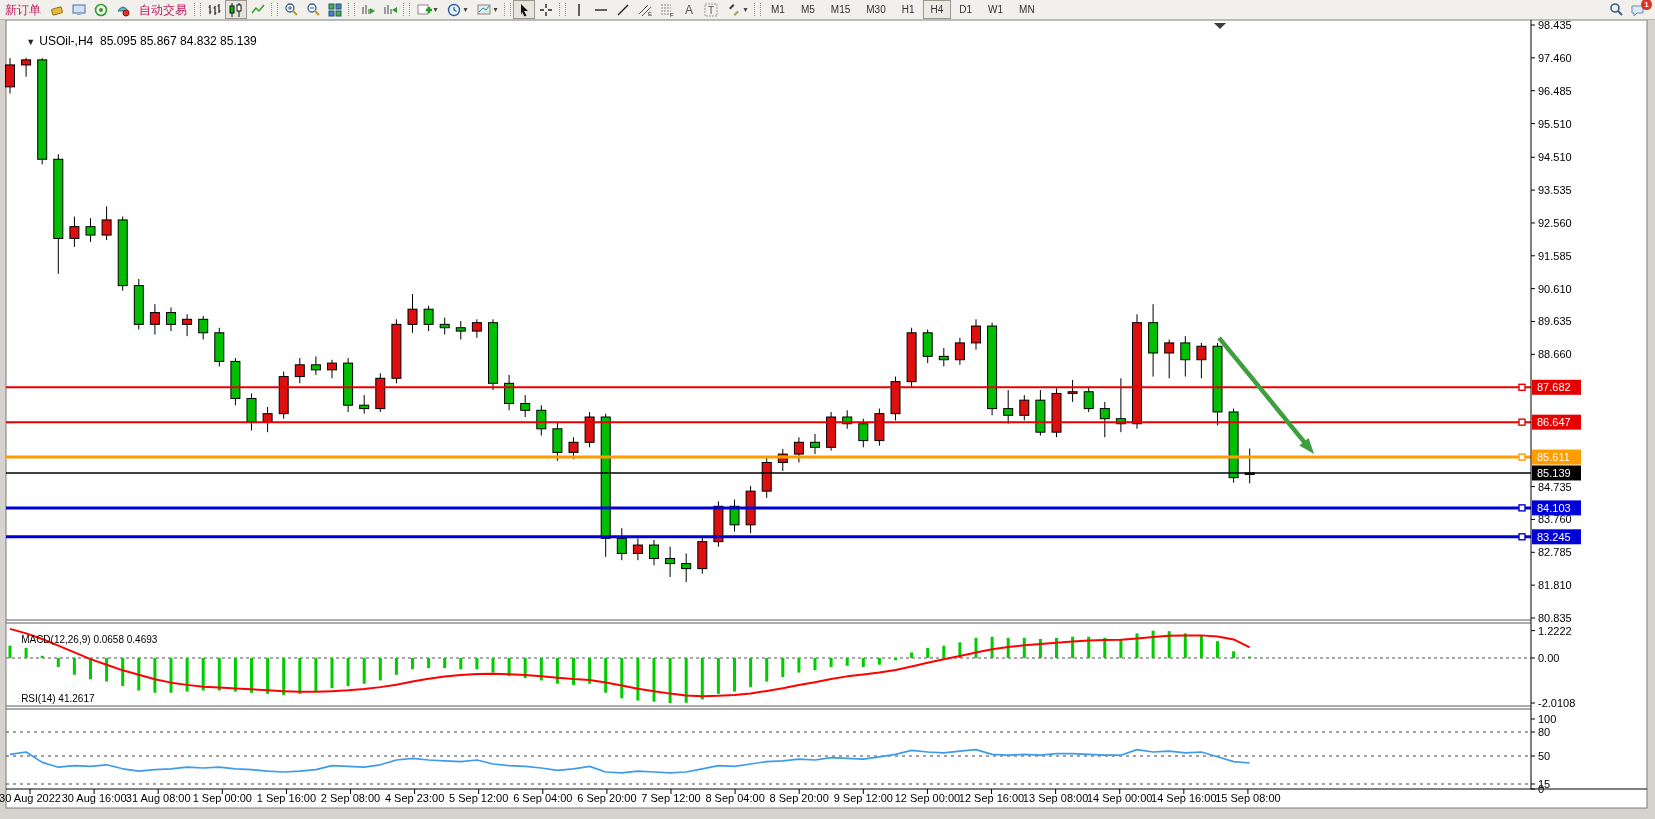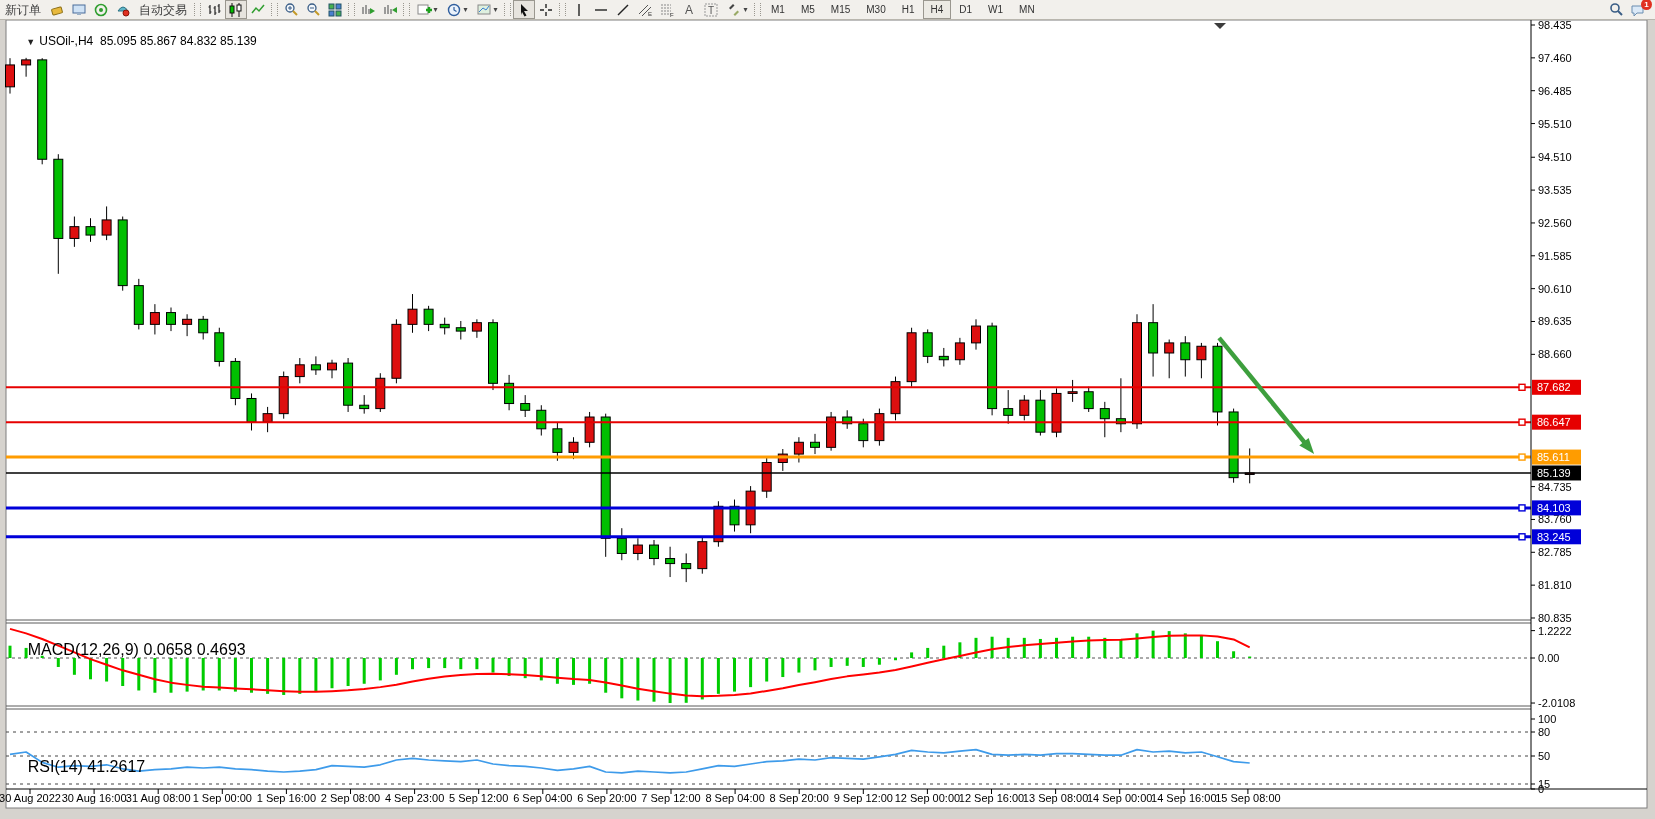--- a/index.html
+++ b/index.html
@@ -5,33 +5,33 @@
   html,body{margin:0;padding:0;width:1655px;height:819px;overflow:hidden;
     background:#d6d3ce;font-family:"Liberation Sans",sans-serif;}
   .screen{position:relative;width:1655px;height:819px;}
   #chart-svg{position:absolute;left:0;top:0;z-index:1;}
   
   .toolbar{position:absolute;left:0;top:0;width:1655px;height:19px;z-index:5;
     background:#f2f0ec;border-bottom:1px solid #b9b6ae;display:flex;align-items:center;
     font-size:12px;color:#1a1a1a;}
   .grip{width:5px;height:13px;margin:0 2px;border-left:1px dotted #9a978f;border-right:1px dotted #9a978f;}
   .tbtn{border:1px solid transparent;background:transparent;font:12px "Liberation Sans",sans-serif;
-    padding:0 4px;height:17px;cursor:default;color:#404040;}
+    padding:0 4px;height:17px;cursor:default;color:#be185d;}
   .tbi{width:20px;height:17px;display:inline-flex;align-items:center;justify-content:center;
     border:1px solid transparent;position:relative;}
   .tbi.pressed{border:1px solid #9a978f;background:#e7e4de;}
   .drop{font-size:8px;color:#444;margin-left:1px;}
   .tf{font-size:10px;color:#333;padding:1px 7px;height:15px;line-height:15px;border:1px solid transparent;}
   .tf.active{border:1px solid #9a978f;background:#eceae4;text-align:center;}
   .spacer{flex:1;}
   .badge{position:absolute;top:-2px;right:-4px;background:#e03020;color:#fff;border-radius:50%;
     width:11px;height:11px;font-size:8px;line-height:11px;text-align:center;font-weight:bold;}
   
   .ovl{position:absolute;z-index:3;font-size:12px;color:#000;white-space:pre;}
-  .ind-label{font-size:16px;}
+  .ind-label{font-size:10px;}
   .caret{font-size:9px;color:#222;margin-right:4px;}
 </style>
 </head>
 <body>
 
 <div class="screen">
 
   <div class="toolbar">
     <button class="tbtn">新订单</button>
     <span class="tbi">
@@ -583,16 +583,16 @@
       <line x1="1247.8999999999999" y1="789" x2="1247.8999999999999" y2="794" stroke="#000"></line>
       <text x="1247.8999999999999" y="802" font-size="11" font-family="Liberation Sans, sans-serif" fill="#000" text-anchor="middle">15 Sep 08:00</text>
     </svg>
 
   <div class="ovl" style="left:13px;top:20px">
     <span class="caret">▼</span><span>USOil-,H4</span><span>  </span><span>85.095 85.867 84.832 85.139</span>
   </div>
   <div class="ovl ind-label" style="left:10px;top:623px">
     <span>MACD(12,26,9)</span><span> </span><span>0.0658 0.4693</span>
   </div>
-  <div class="ovl ind-label" style="left:10px;top:740px">
+  <div class="ovl ind-label" style="left:10px;top:682px">
     <span>RSI(14)</span><span> </span><span>41.2617</span>
   </div>
 </div>
 
 </body></html>

